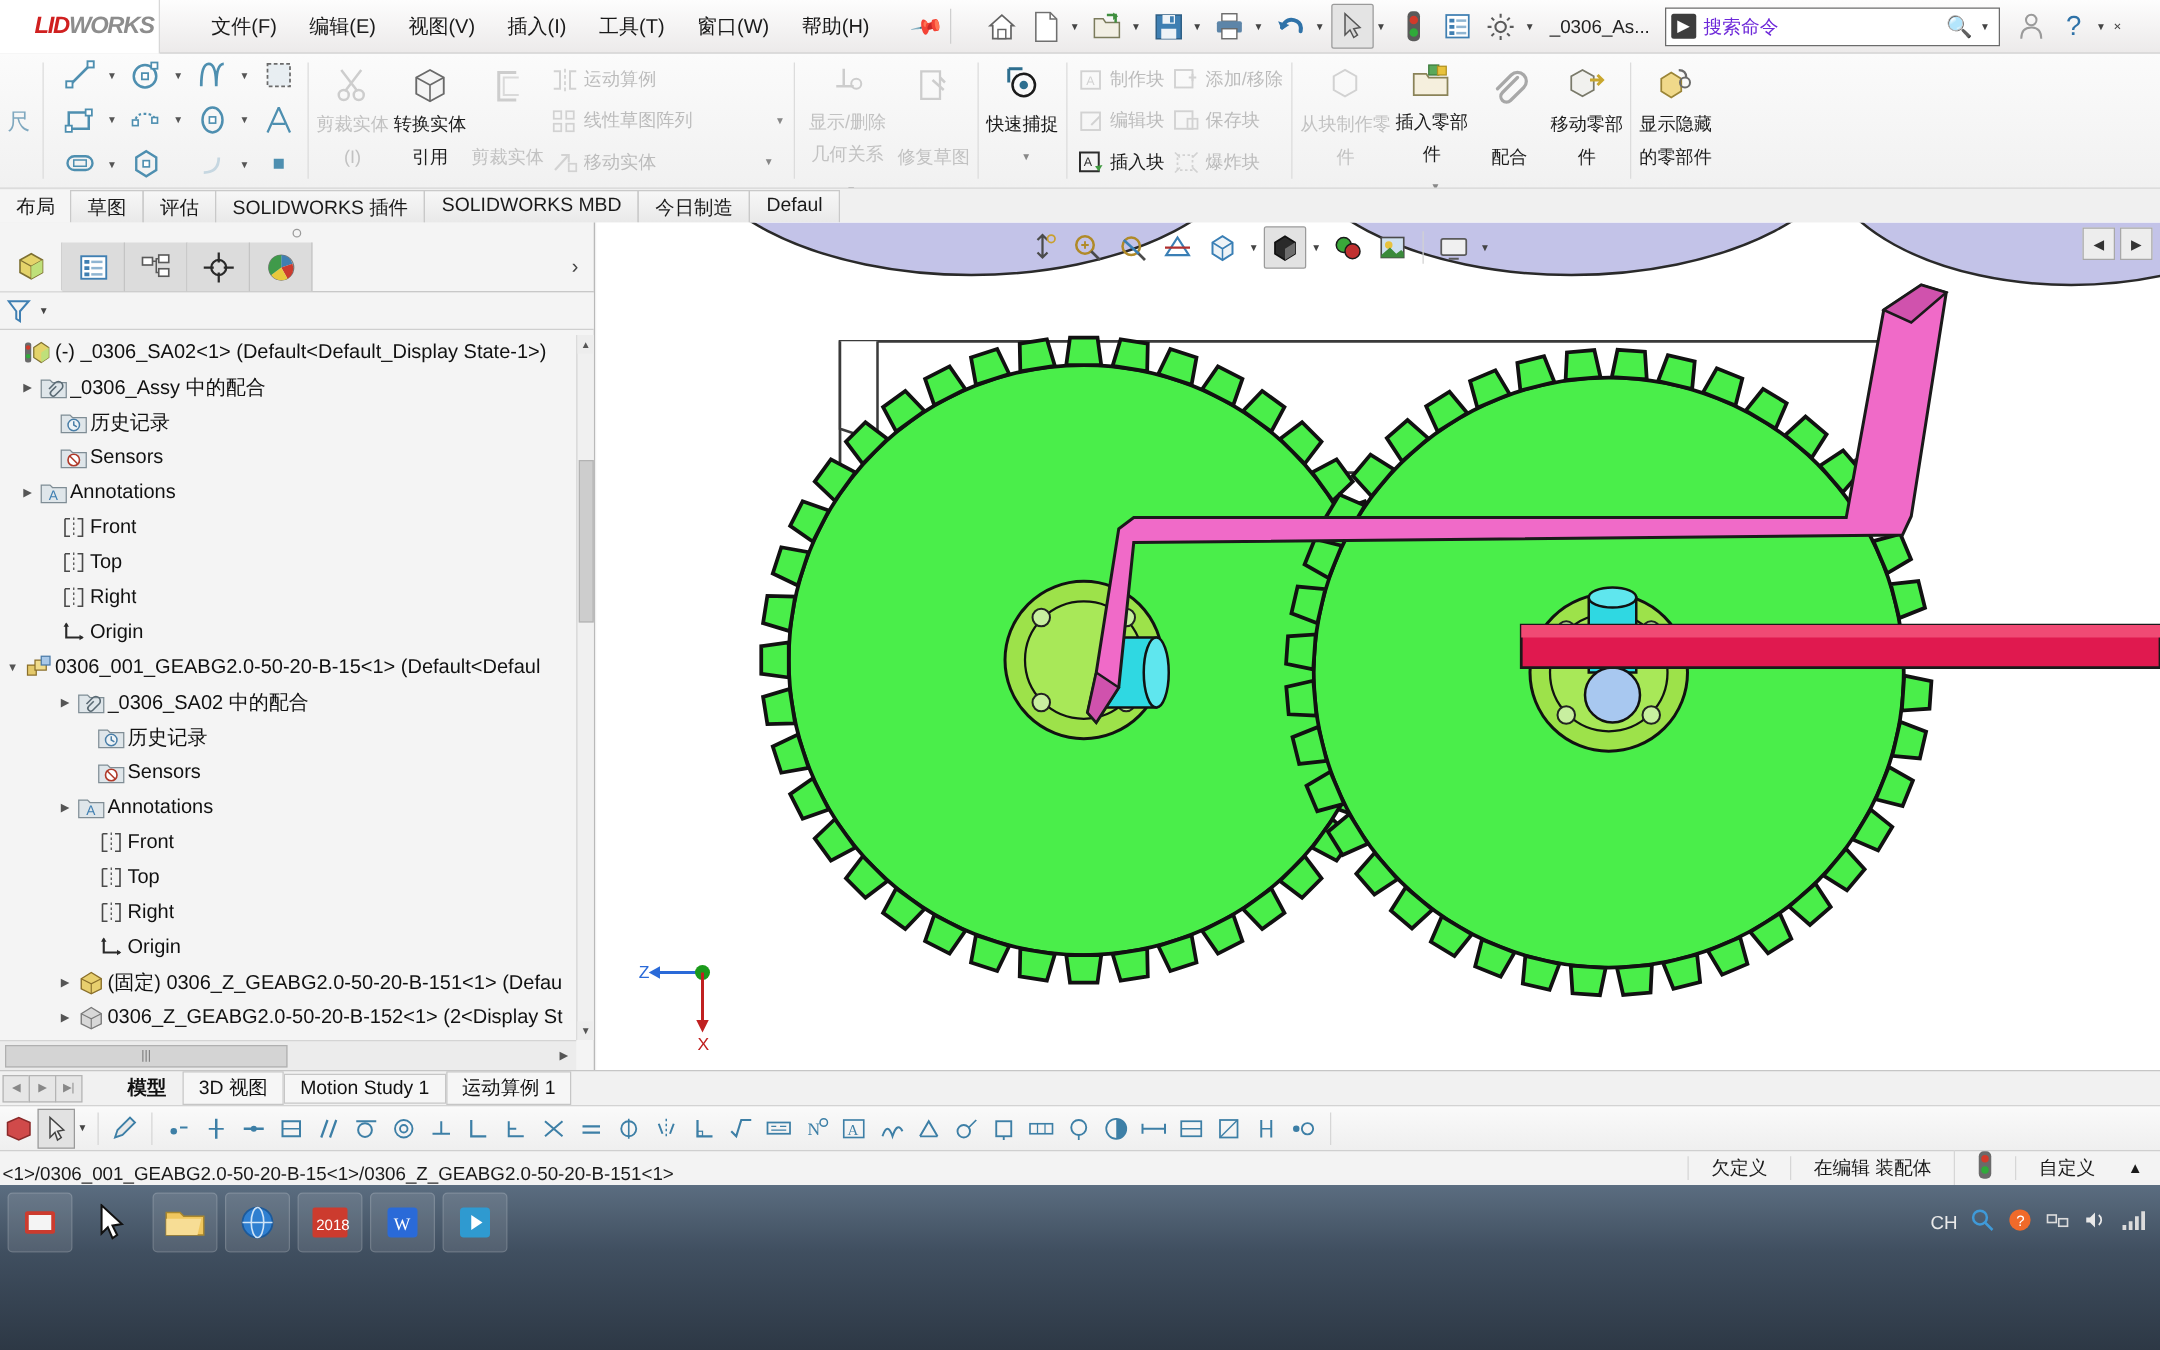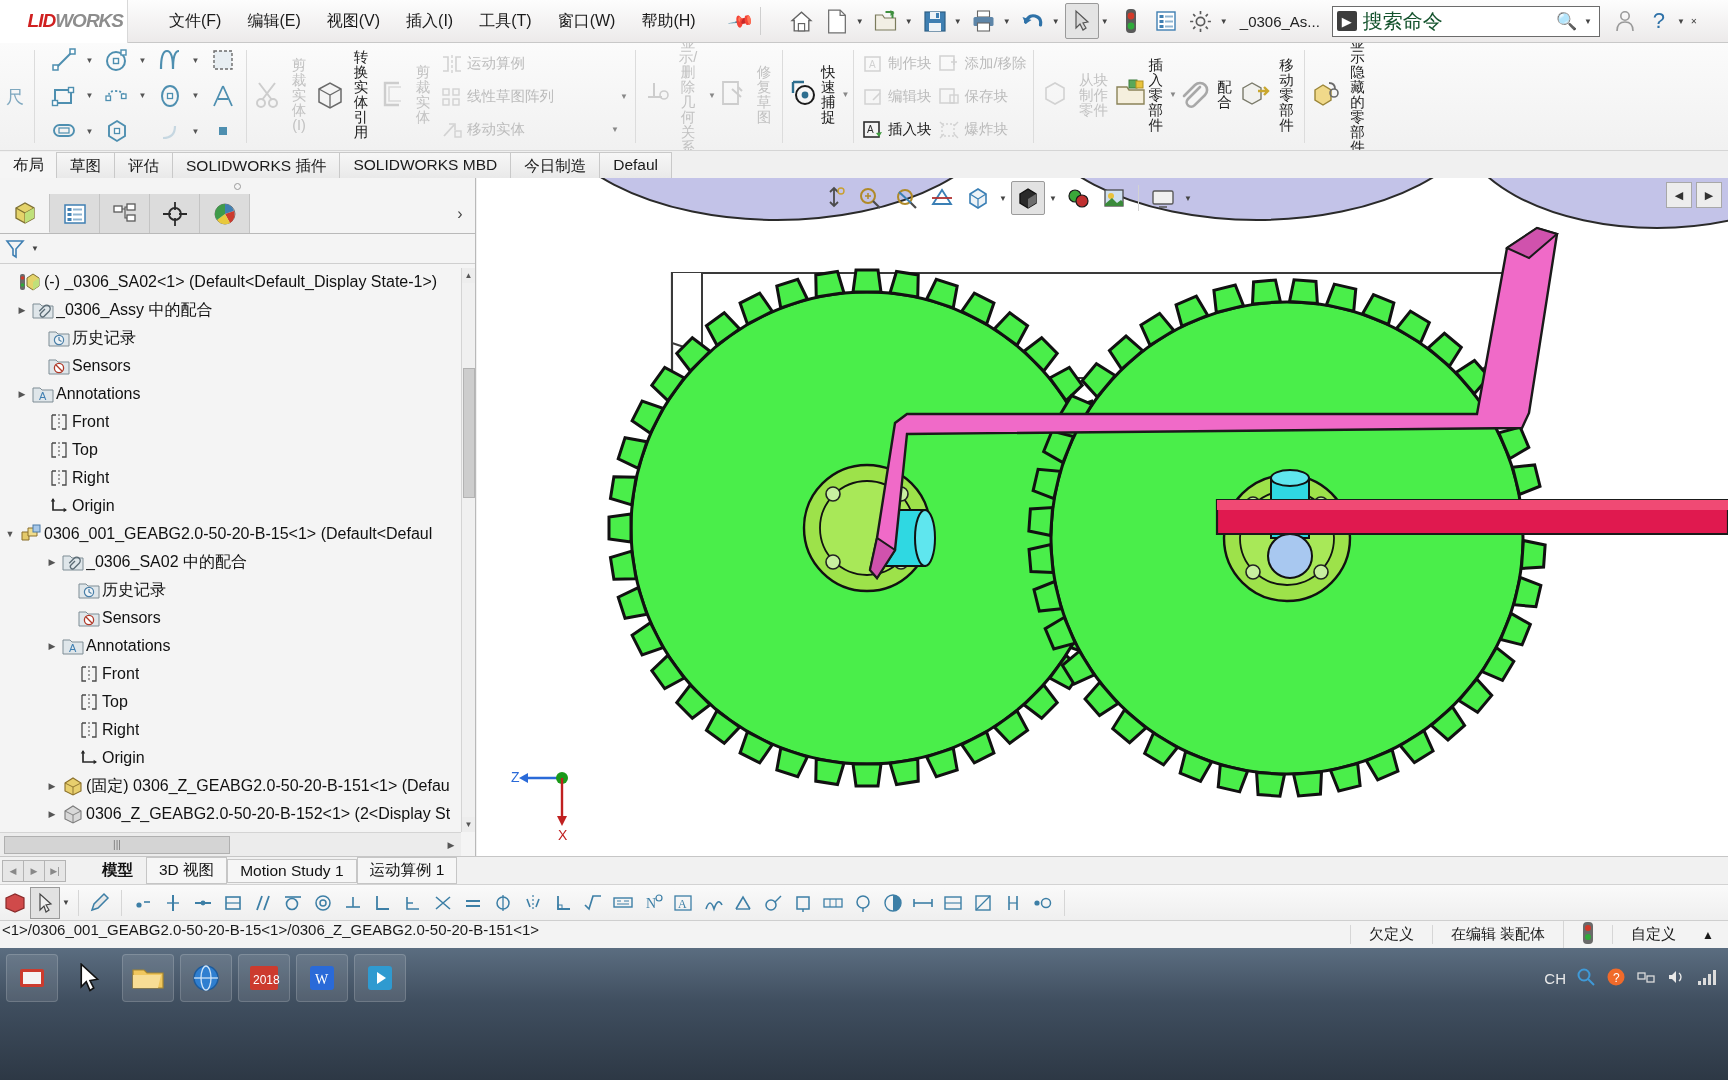--- a/index.html
+++ b/index.html
@@ -45,42 +45,42 @@
   .doc-name { font-size: 15px; color: #222; margin: 0 8px 0 8px; white-space: nowrap; }
   .searchbox {
     width: 268px; height: 31px; border: 1px solid #6b6b6b; background: #fff;
     display: flex; align-items: center; padding: 0 4px; margin-left: 4px;
   }
   .search-cmd-icon {
     width: 20px; height: 20px; background: #3d3d3d; color: #fff;
     display: flex; align-items: center; justify-content: center;
     font-size: 13px; border-radius: 2px; margin-right: 6px;
   }
-  .search-ph { flex: 1; font-size: 20px; color: #14532d; }
+  .search-ph { flex: 1; font-size: 15px; color: #6d28d9; }
   .mag { color: #3577a8; font-size: 17px; }
 
   
   .ribbon {
     position: absolute; left: 0; top: 43px; width: 1728px; height: 108px;
     background: linear-gradient(#fbfbfb, #f1f1f1);
     border-bottom: 1px solid #d5d5d5;
     display: flex; align-items: stretch; overflow: hidden;
   }
   .rgroup { display: flex; align-items: center; padding: 0 5px; }
   .rsep { width: 1px; background: #dcdcdc; margin: 7px 4px; }
   .sk-grid { display: grid; grid-template-columns: repeat(4, auto); gap: 0 2px; padding-left: 6px;}
   .sk-cell { display: flex; align-items: center; height: 34px; }
   .sk-ico { width: 38px; height: 32px; display: flex; align-items: center; justify-content: center; color: #4e8fb0; }
   .sk-ico svg { display:block; }
   .sk-arrow { width: 13px; font-size: 8px; color: #555; text-align: center; }
 
   .bigbtn {
-    width: 62px; height: 96px; display: flex; flex-direction: row;
+    width: 62px; height: 96px; display: flex; flex-direction: column;
     align-items: center; justify-content: space-between; padding-top: 6px;
-    font-size: 14.5px; line-height: 15px; text-align: center; color: #1c1c1c;
+    font-size: 14.5px; line-height: 26px; text-align: center; color: #1c1c1c;
   }
   .bigbtn.dim { color: #c2c2c2; }
   .bigbtn .bi { height: 40px; display: flex; align-items: center; justify-content: center; }
   .bigbtn .blabel { margin-top: 2px; }
   .bigbtn.wide { width: 76px; }
   .smallrow {
     display: flex; align-items: center; height: 33px; padding-right: 3px;
     font-size: 14.5px; color: #bcbcbc; white-space: nowrap;
   }
   .smallrow.on { color: #1c1c1c; }
@@ -172,21 +172,21 @@
     display: flex; align-items: center;
   }
   .lb-btn { width: 30px; height: 32px; display:flex;align-items:center;justify-content:center;}
   .lb-btn.sel { background:#e2e2e2; border:1px solid #9a9a9a;}
   .lb-sep { width:1px;height:26px;background:#d6d6d6;margin:0 6px;}
 
   
   .statusbar {
     position: absolute; left: 0; top: 920px; width: 1728px; height: 28px;
     background: #f3f3f3; border-top: 1px solid #cfcfcf;
-    display: flex; align-items: flex-start; font-size: 15px; color: #1a1a1a;
+    display: flex; align-items: flex-end; font-size: 15px; color: #1a1a1a;
   }
   .sb-left { margin-left: 2px; white-space: nowrap; }
   .sb-right { margin-left: auto; display: flex; align-items: center; }
   .sb-cell { padding: 0 18px; border-left: 1px solid #d6d6d6; white-space: nowrap; }
 
   
   .taskbar {
     position: absolute; left: 0; top: 948px; width: 1728px; height: 132px;
     background: linear-gradient(#5b6d80, #404f60 40%, #2d3845);
   }

